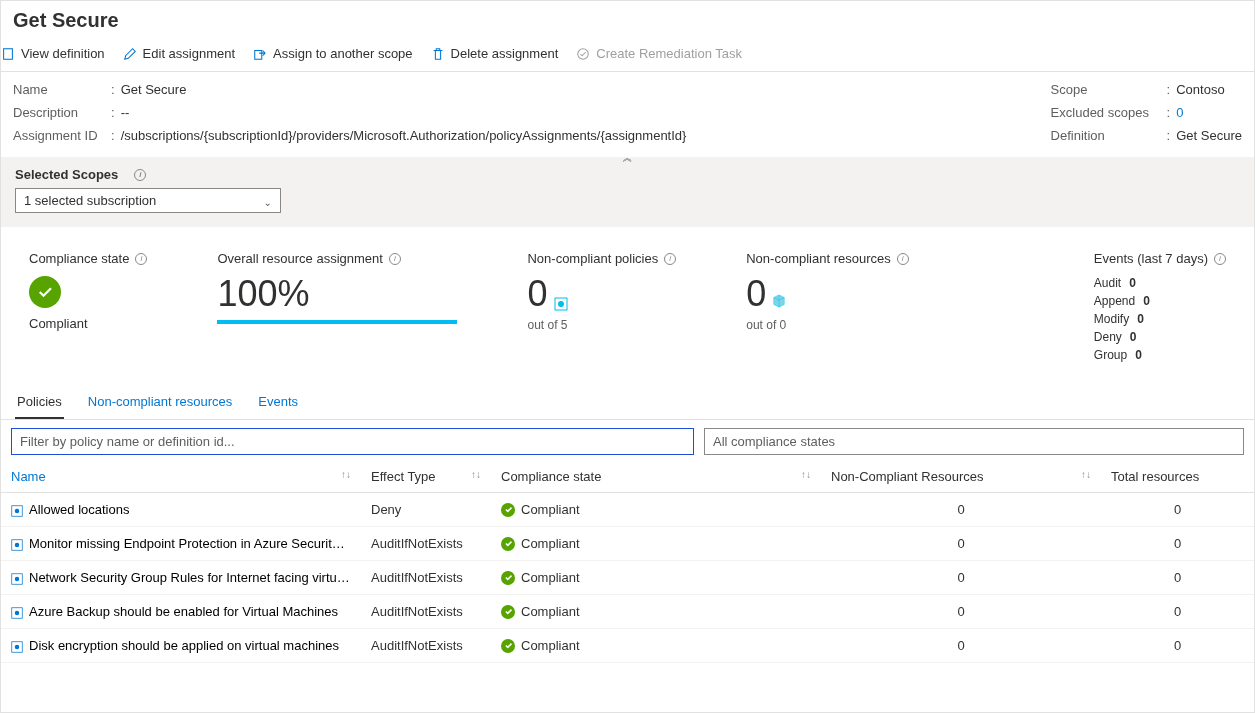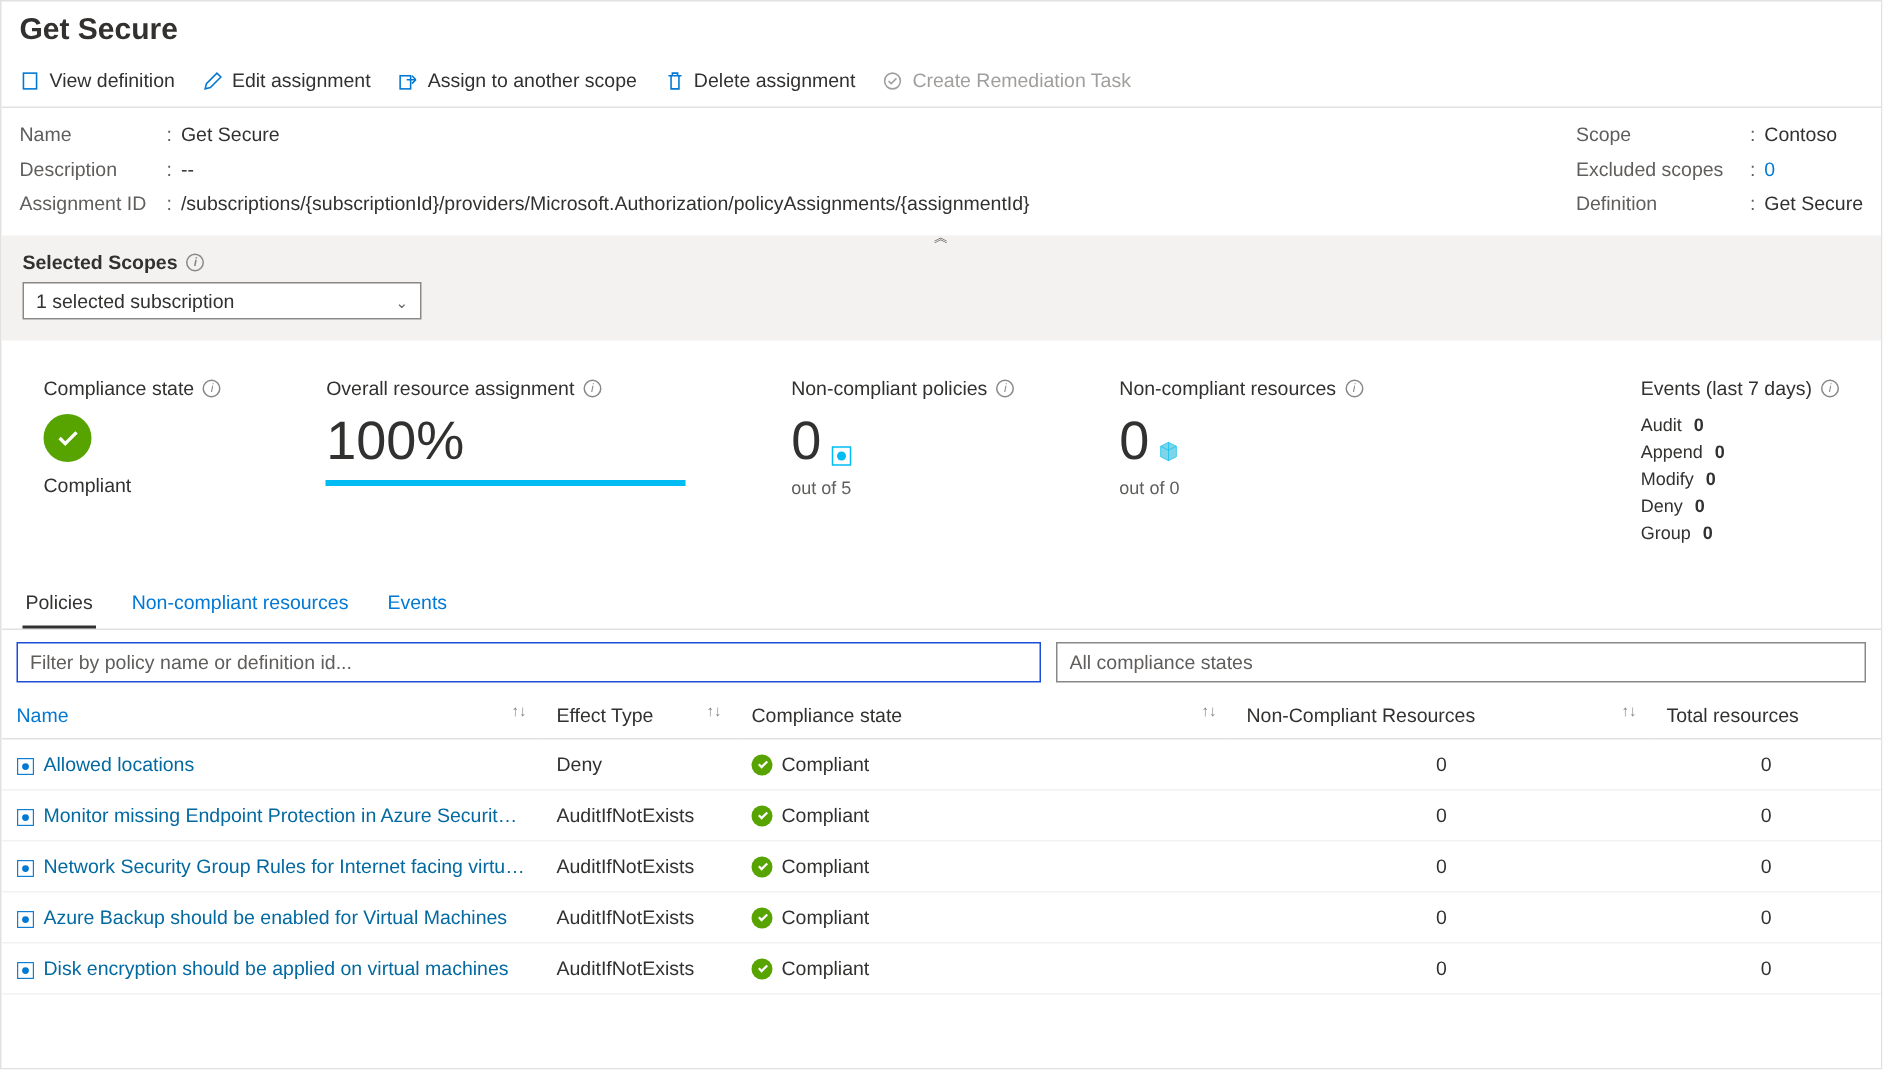--- a/index.html
+++ b/index.html
@@ -1,35 +1,35 @@
 <!DOCTYPE html>
 <html><head>
 <meta charset="utf-8">
 <style>
 * { box-sizing: border-box; margin: 0; padding: 0; }
 body { font-family: "Segoe UI", Arial, sans-serif; font-size: 13px; color: #323130; background: #fff; }
 .page { border: 1px solid #e1e1e1; width: 1255px; height: 713px; overflow: hidden; }
 .header { padding: 8px 12px 4px; }
 .header h1 { font-size: 20px; font-weight: 600; }
 .header .subtitle { font-size: 11px; color: #605e5c; }
-.toolbar { display: flex; gap: 18px; padding: 10px 12px; border-bottom: 1px solid #e1e1e1; align-items: center; }
+.toolbar { display: flex; gap: 18px; padding: 10px 0; border-bottom: 1px solid #e1e1e1; align-items: center; }
 .toolbar-item { display: flex; align-items: center; gap: 6px; cursor: pointer; color: #323130; }
 .toolbar-item.disabled { color: #a19f9d; cursor: default; }
 .toolbar-icon { width: 14px; height: 14px; display: inline-flex; align-items: center; justify-content: center; color: #0078d4; }
 .toolbar-item.disabled .toolbar-icon { color: #a19f9d; }
 .details { padding: 10px 12px 14px; display: flex; gap: 60px; position: relative; }
 .details-col { display: flex; flex-direction: column; gap: 8px; }
 .detail-row { display: flex; gap: 6px; }
 .detail-label { color: #605e5c; min-width: 92px; }
 .detail-sep { color: #605e5c; }
 .detail-value { color: #323130; }
 .detail-link { color: #0078d4; cursor: pointer; }
 .collapse-handle { position: absolute; left: 50%; bottom: -8px; transform: translateX(-50%); font-size: 10px; color: #605e5c; cursor: pointer; }
 .scopes { background: #f3f2f1; padding: 10px 14px 14px; }
-.scopes-label { font-weight: 600; display: flex; align-items: center; gap: 6px; margin-bottom: 6px; }
+.scopes-label { font-weight: 600; display: flex; align-items: center; gap: 16px; margin-bottom: 6px; }
 .info-icon { width: 12px; height: 12px; border: 1px solid #8a8886; border-radius: 50%; display: inline-flex; align-items: center; justify-content: center; font-size: 8px; color: #8a8886; font-style: italic; }
 .scopes-select { background: #fff; border: 1px solid #8a8886; padding: 4px 8px; width: 266px; display: flex; justify-content: space-between; align-items: flex-end; cursor: pointer; }
 .chevron { font-size: 10px; color: #605e5c; }
 .dashboard { display: flex; padding: 24px 28px 24px 28px; gap: 70px; align-items: flex-start; }
 .dash-item { display: flex; flex-direction: column; gap: 4px; }
 .dash-label { font-size: 13px; display: flex; align-items: center; gap: 6px; margin-bottom: 6px; }
 .check-circle { width: 32px; height: 32px; background: #57a300; border-radius: 50%; display: flex; align-items: center; justify-content: center; }
 .check-circle svg { width: 18px; height: 18px; }
 .dash-state-text { font-size: 13px; margin-top: 4px; }
 .big-number { font-size: 36px; font-weight: 300; line-height: 1; }
@@ -44,21 +44,21 @@
 .tab { padding: 8px 2px; cursor: pointer; color: #0078d4; }
 .tab.active { color: #323130; border-bottom: 2px solid #323130; font-weight: 400; }
 .filters { display: flex; gap: 10px; padding: 8px 10px 6px; }
 .filter-input { flex: 1; border: 1px solid #1d4ed8; padding: 5px 8px; font-size: 13px; }
 .filter-select { width: 540px; border: 1px solid #8a8886; padding: 5px 8px; font-size: 13px; color: #605e5c; background: #fff; }
 .table { width: 100%; border-collapse: collapse; }
 .table th { text-align: left; font-weight: 400; padding: 8px 10px; border-bottom: 1px solid #e1e1e1; font-size: 13px; position: relative; }
 .table th .sort-icon { float: right; font-size: 10px; color: #8a8886; cursor: pointer; }
 .table th.link-header { color: #0078d4; cursor: pointer; }
 .table td { padding: 9px 10px; border-bottom: 1px solid #f3f2f1; font-size: 13px; }
-.table td.name-cell { color: #0369a1; cursor: pointer; white-space: nowrap; overflow: hidden; text-overflow: ellipsis; max-width: 340px; }
+.table td.name-cell { color: #000000; cursor: pointer; white-space: nowrap; overflow: hidden; text-overflow: ellipsis; max-width: 340px; }
 .row-icon { width: 12px; height: 12px; display: inline-block; margin-right: 6px; vertical-align: middle; }
 .compliant-cell { display: flex; align-items: center; gap: 6px; }
 .green-check-sm { width: 14px; height: 14px; background: #57a300; border-radius: 50%; display: inline-flex; align-items: center; justify-content: center; }
 .green-check-sm svg { width: 9px; height: 9px; }
 .num-cell { text-align: center; }
 .cube-icon { width: 14px; height: 14px; transform: translateY(-4px); }
 input::placeholder { color: #605e5c; }
 </style>
 </head>
 <body>

